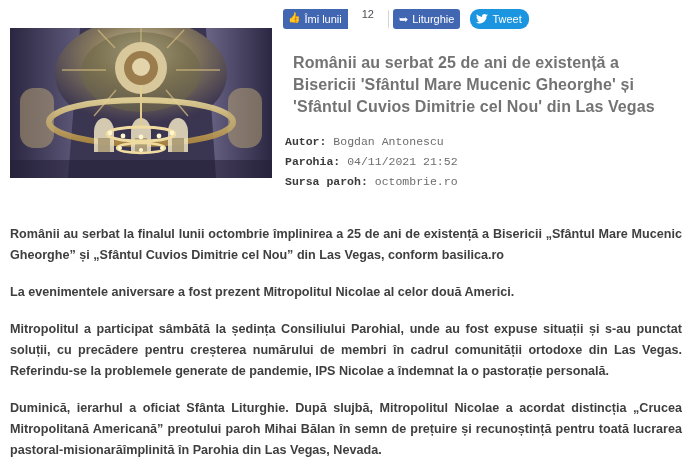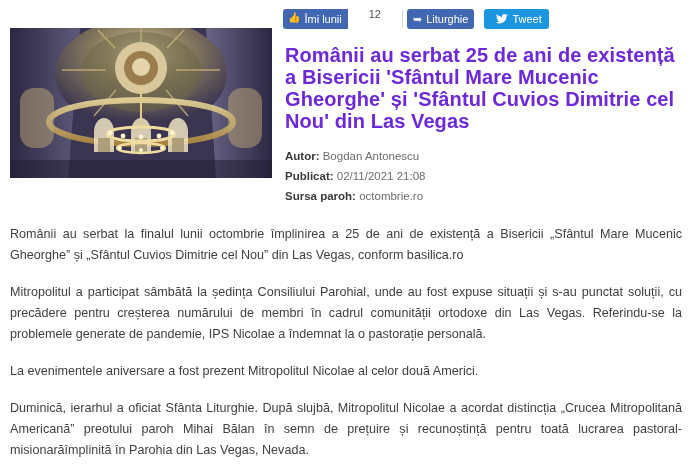--- a/index.html
+++ b/index.html
@@ -53,21 +53,21 @@
   .fb-like .thumb {
     font-size: 10px;
     display: inline-block;
     transform: translateY(-1px);
   }
   .fb-like .count {
     background: #ffffff;
     color: #4b4f56;
     border: 1px solid #cfd4db;
     border-left: none;
-    padding: 0 21px;
+    padding: 0 14px;
     height: 30px;
     line-height: 18px;
     box-sizing: border-box;
   }
   .fb-share {
     background: #4267b2;
     color: #ffffff;
     height: 20px;
     line-height: 20px;
     border-radius: 3px;
@@ -78,23 +78,23 @@
     gap: 4px;
     overflow: hidden;
     max-width: 56px;
     white-space: nowrap;
   }
   .tw-btn {
     background: #1b95e0;
     color: #ffffff;
     height: 20px;
     line-height: 20px;
-    border-radius: 3px;
+    border-radius: 9px;
     font-size: 11px;
-    padding: 0 7px 0 12px;
+    padding: 0 7px 0 6px;
     display: flex;
     align-items: center;
     gap: 4px;
     margin-left: 6px;
   }
   .tw-btn svg { display: block; }
 
   
   .header {
     position: absolute;
@@ -114,53 +114,54 @@
   }
   .photo svg { display: block; }
 
   .article-head {
     position: absolute;
     left: 275px;
     top: 16px;
     width: 397px;
   }
   h1.title {
-    margin: 0;
-    font-size: 20px;
+    margin: 8px;
+    font-size: 16px;
     line-height: 22px;
     font-weight: bold;
-    color: #6d28d9;
+    color: #737373;
     letter-spacing: 0.1px;
   }
   .meta {
     margin-top: 14px;
     font-size: 11.5px;
     color: #6d6d6d;
     line-height: 20px;
   }
   .meta .lbl {
     color: #3b3b3b;
     font-weight: bold;
   }
   .meta .val { color: #6d6d6d; }
-  .meta-row { white-space: nowrap; }
+  .meta-row { white-space: nowrap; font-family: Liberation Mono, monospace; }
 
   
   .body-text {
     position: absolute;
     left: 10px;
     top: 224px;
     width: 672px;
     font-size: 12.6px;
     line-height: 21px;
     color: #3f3f3f;
     text-align: justify;
   }
   .body-text p {
     margin: 0 0 16px 0;
+    font-weight: bold;
   }
   .body-text p:last-child { margin-bottom: 0; }
 </style>
 </head>
 <body>
 
 <div class="page">
 
   <div class="social-bar">
     <div class="fb-like">
@@ -266,32 +267,32 @@
     </div>
 
     <div class="article-head">
       <h1 class="title">Românii au serbat 25 de ani de existență a Bisericii 'Sfântul Mare Mucenic Gheorghe' și 'Sfântul Cuvios Dimitrie cel Nou' din Las Vegas</h1>
       <div class="meta">
         <div class="meta-row">
           <span class="lbl">Autor:</span>
           <span class="val">Bogdan Antonescu</span>
         </div>
         <div class="meta-row">
-          <span class="lbl">Publicat:</span>
-          <span class="val">02/11/2021 21:08</span>
+          <span class="lbl">Parohia:</span>
+          <span class="val">04/11/2021 21:52</span>
         </div>
         <div class="meta-row">
           <span class="lbl">Sursa paroh:</span>
           <span class="val">octombrie.ro</span>
         </div>
       </div>
     </div>
 
   </div>
 
   <div class="body-text">
     <p>Românii au serbat la finalul lunii octombrie împlinirea a 25 de ani de existență a Bisericii „Sfântul Mare Mucenic Gheorghe” și „Sfântul Cuvios Dimitrie cel Nou” din Las Vegas, conform basilica.ro</p>
+    <p>La evenimentele aniversare a fost prezent Mitropolitul Nicolae al celor două Americi.</p>
     <p>Mitropolitul a participat sâmbătă la ședința Consiliului Parohial, unde au fost expuse situații și s-au punctat soluții, cu precădere pentru creșterea numărului de membri în cadrul comunității ortodoxe din Las Vegas. Referindu-se la problemele generate de pandemie, IPS Nicolae a îndemnat la o pastorație personală.</p>
-    <p>La evenimentele aniversare a fost prezent Mitropolitul Nicolae al celor două Americi.</p>
     <p>Duminică, ierarhul a oficiat Sfânta Liturghie. După slujbă, Mitropolitul Nicolae a acordat distincția „Crucea Mitropolitană Americană” preotului paroh Mihai Bălan în semn de prețuire și recunoștință pentru toată lucrarea pastoral-misionarăîmplinită în Parohia din Las Vegas, Nevada.</p>
   </div>
 
 </div>
 
 </body></html>

